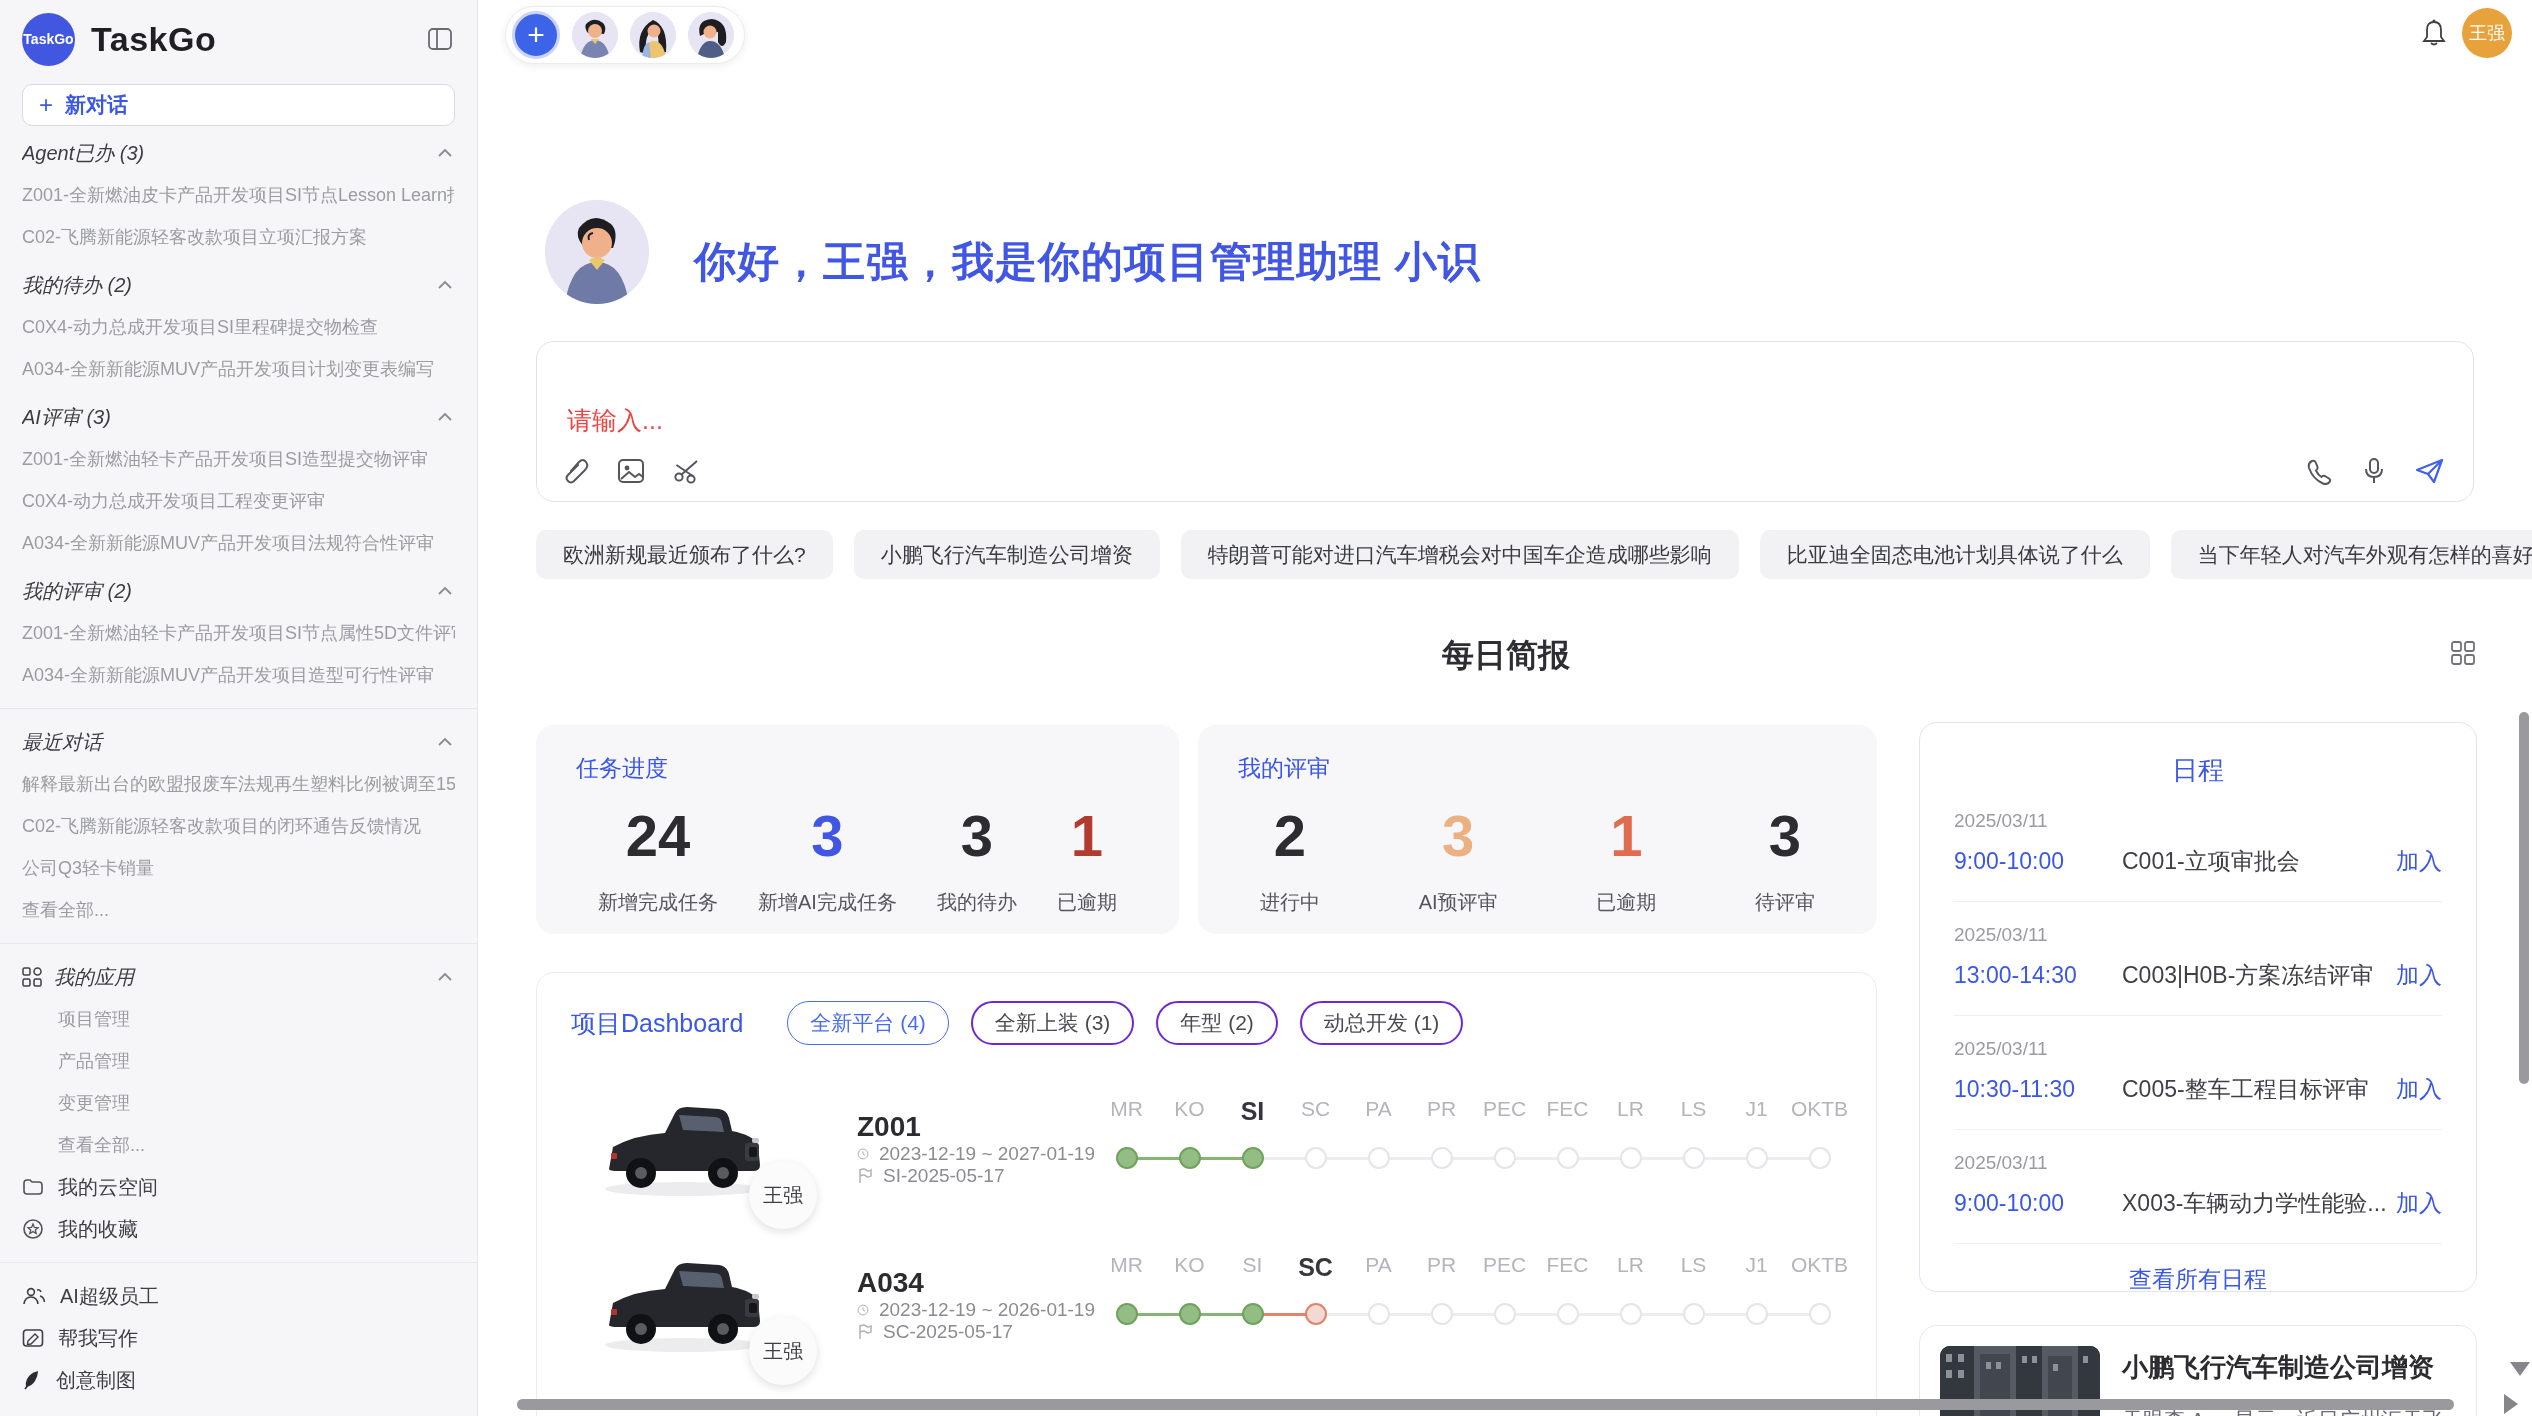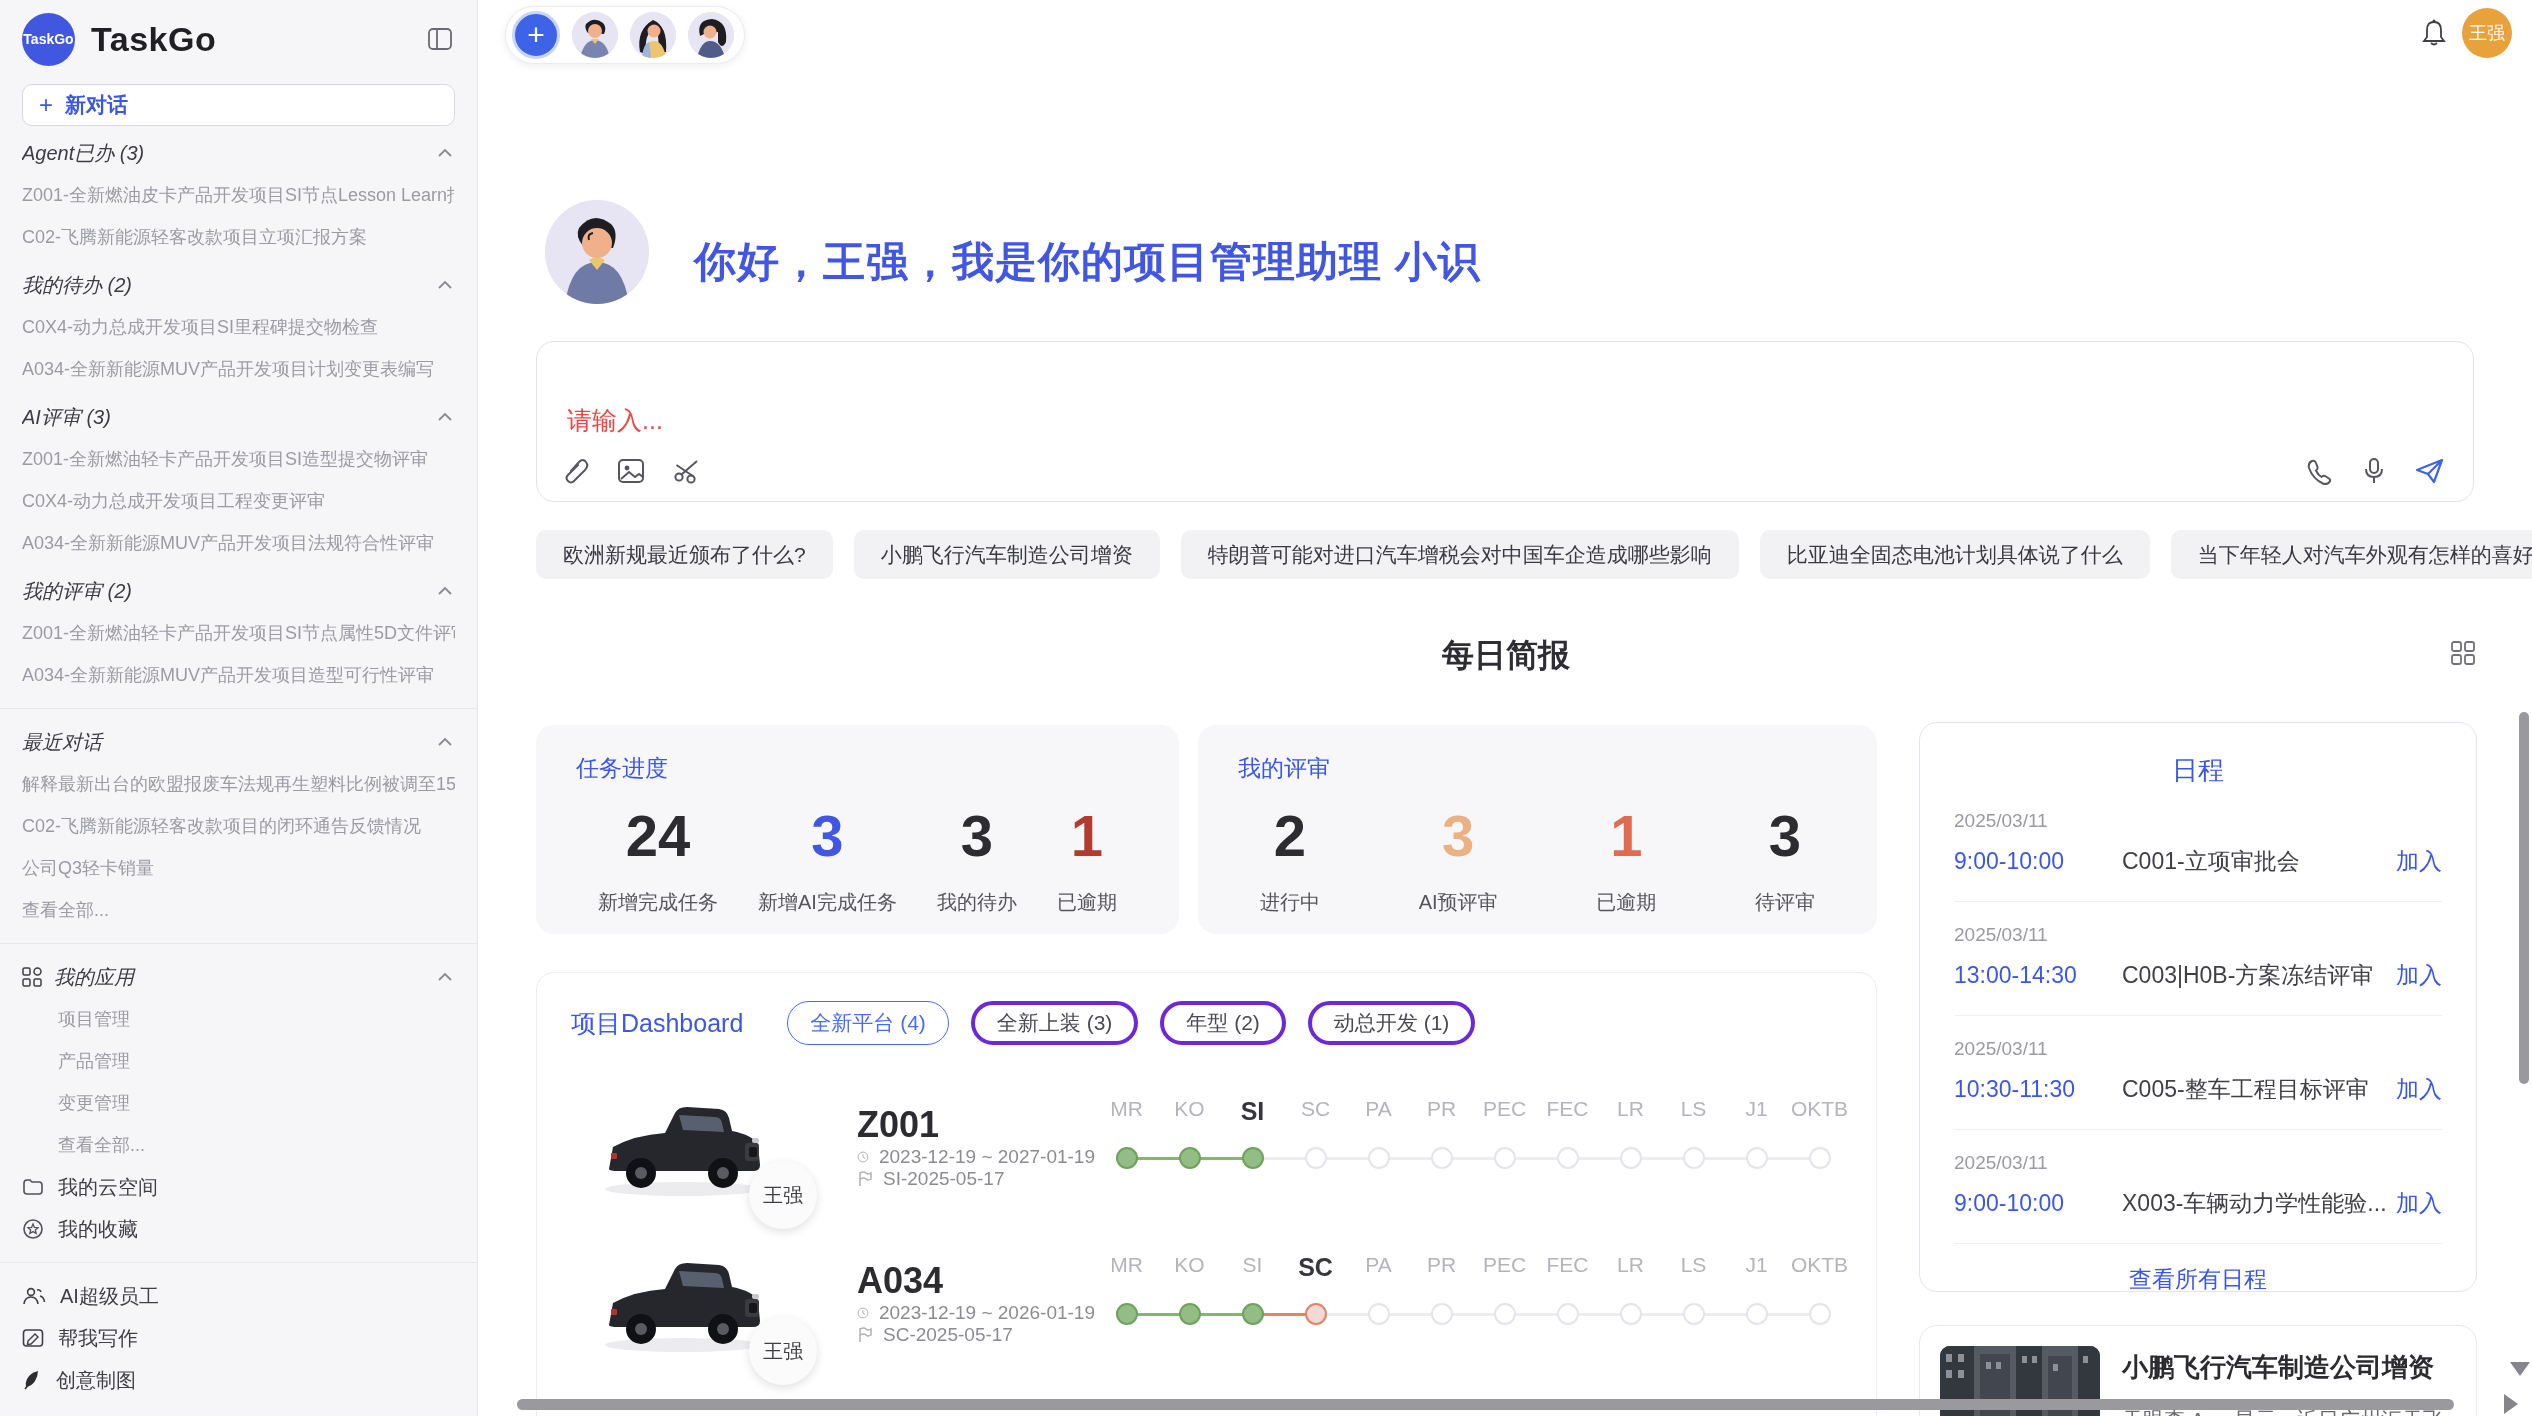--- a/index.html
+++ b/index.html
@@ -74,30 +74,30 @@
   .stat-num { font-size:58px; font-weight:600; color:#2c2c31; }
   .stat-num.blue { color:#4156e3; } .stat-num.darkred { color:#b23b30; }
   .stat-num.orange { color:#ebb182; } .stat-num.redorange { color:#e06b4f; }
   .stat-label { font-size:20px; color:#55555c; margin-top:20px; }
 
   .dash-card { position:absolute; left:58px; top:972px; width:1341px; height:520px;
                border:1px solid #ececf1; border-radius:18px; background:#fff; overflow:hidden; padding:28px 0 0 34px; }
   .dash-head { display:flex; align-items:center; gap:44px; }
   .dash-title { font-size:25px; color:#3a57e8; }
   .dash-filters { display:flex; gap:22px; }
-  .fchip { height:44px; border:4px solid #6d28d9; border-radius:999px; padding:0 22px;
+  .fchip { height:44px; border:2px solid #6d28d9; border-radius:999px; padding:0 22px;
            display:flex; align-items:center; font-size:21px; color:#4a4a52; background:#fff; cursor:pointer; white-space:nowrap; }
   .fchip.active { border:1px solid #4a6bf5; color:#4a6bf5; }
   .proj-row { display:flex; align-items:flex-start; margin-top:46px; padding-left:24px; }
   .truck-wrap { position:relative; width:176px; height:110px; flex:0 0 auto; }
   .owner-badge { position:absolute; right:-46px; bottom:-28px; width:68px; height:68px; border-radius:50%;
                  background:#fbfbfc; box-shadow:0 3px 10px rgba(0,0,0,.12); display:flex; align-items:center;
                  justify-content:center; font-size:20px; color:#3f3f46; }
   .proj-info { margin-left:86px; width:238px; flex:0 0 auto; }
-  .proj-name { font-size:36px; font-weight:bold; color:#2b2b30; margin-top:13px; }
+  .proj-name { font-size:28px; font-weight:bold; color:#2b2b30; margin-top:20px; }
   .proj-meta { display:flex; align-items:center; gap:10px; color:#8b8b92; font-size:19px; white-space:nowrap; }
   .ms-wrap { width:756px; margin-top:6px; }
   .ms-labels { display:flex; }
   .ms-label { width:63px; text-align:center; font-size:21px; color:#b4b4bc; }
   .ms-label.active { font-size:25px; font-weight:bold; color:#36363c; }
   .ms-track { position:relative; height:46px; margin-top:10px; }
   .ms-line { position:absolute; top:21px; height:3px; background:#ededf1; }
   .ms-line.done { background:#85b475; }
   .ms-line.warn { background:#df8468; }
   .ms-dot { position:absolute; top:11px; width:22px; height:22px; border-radius:50%;

